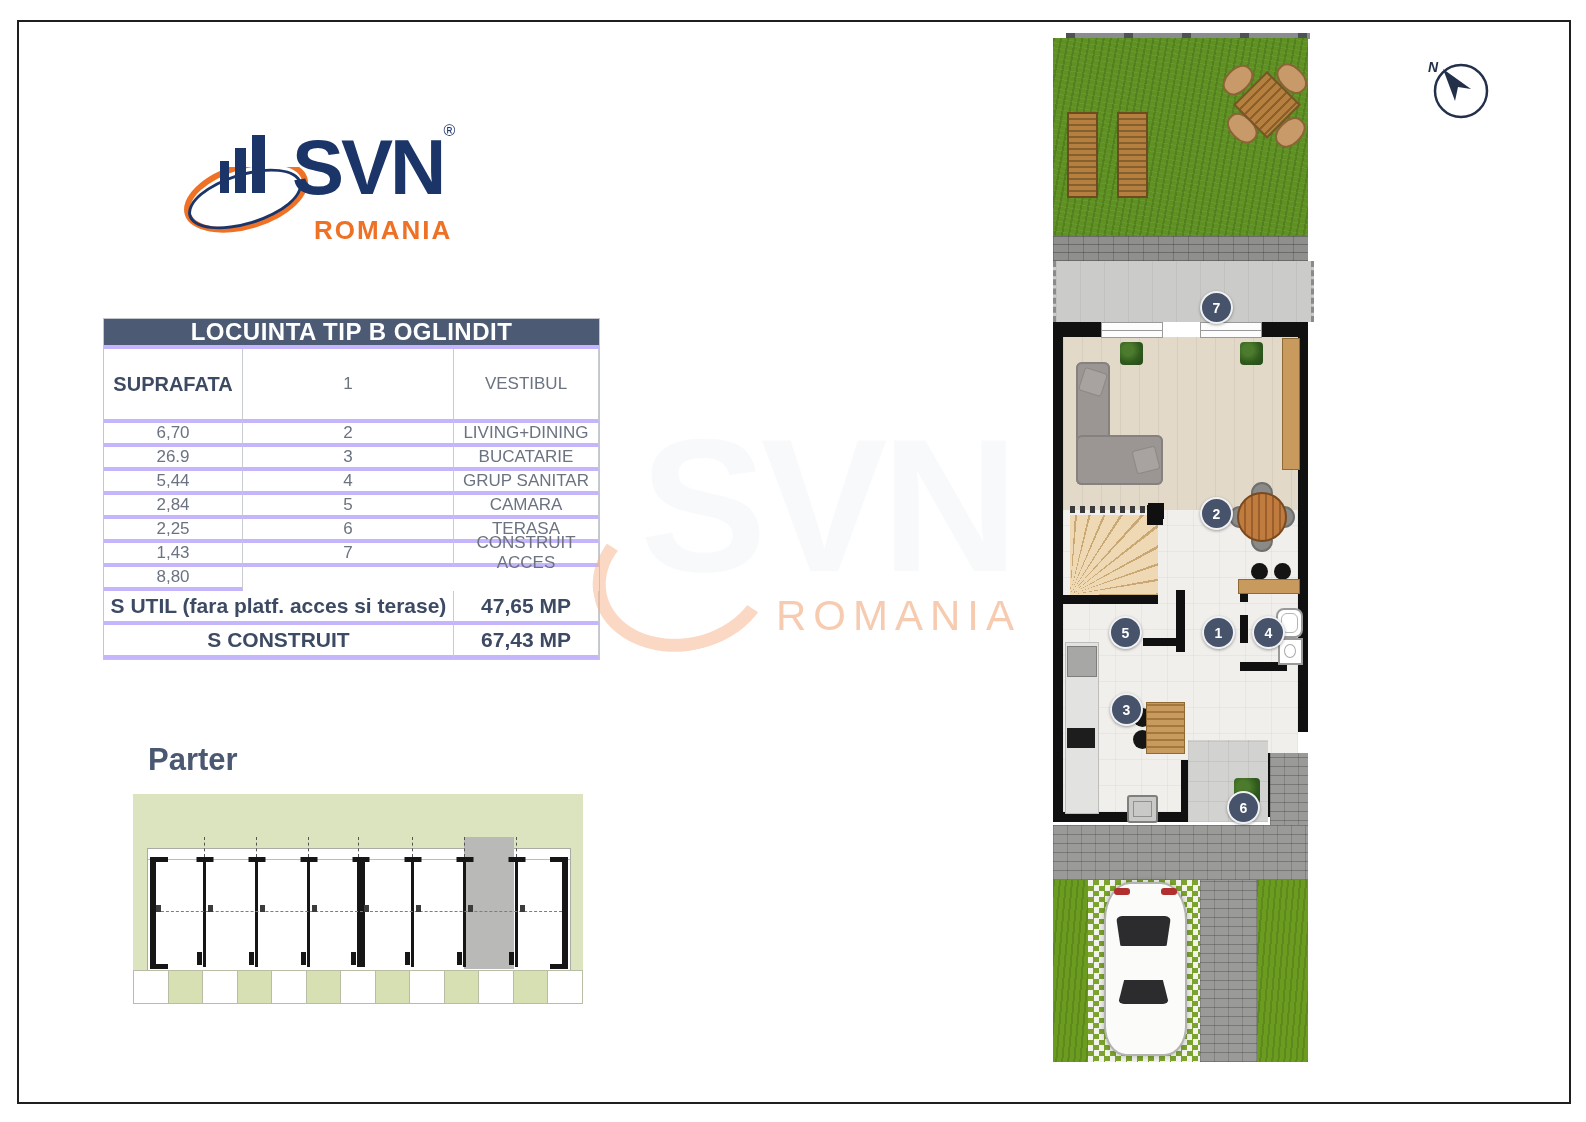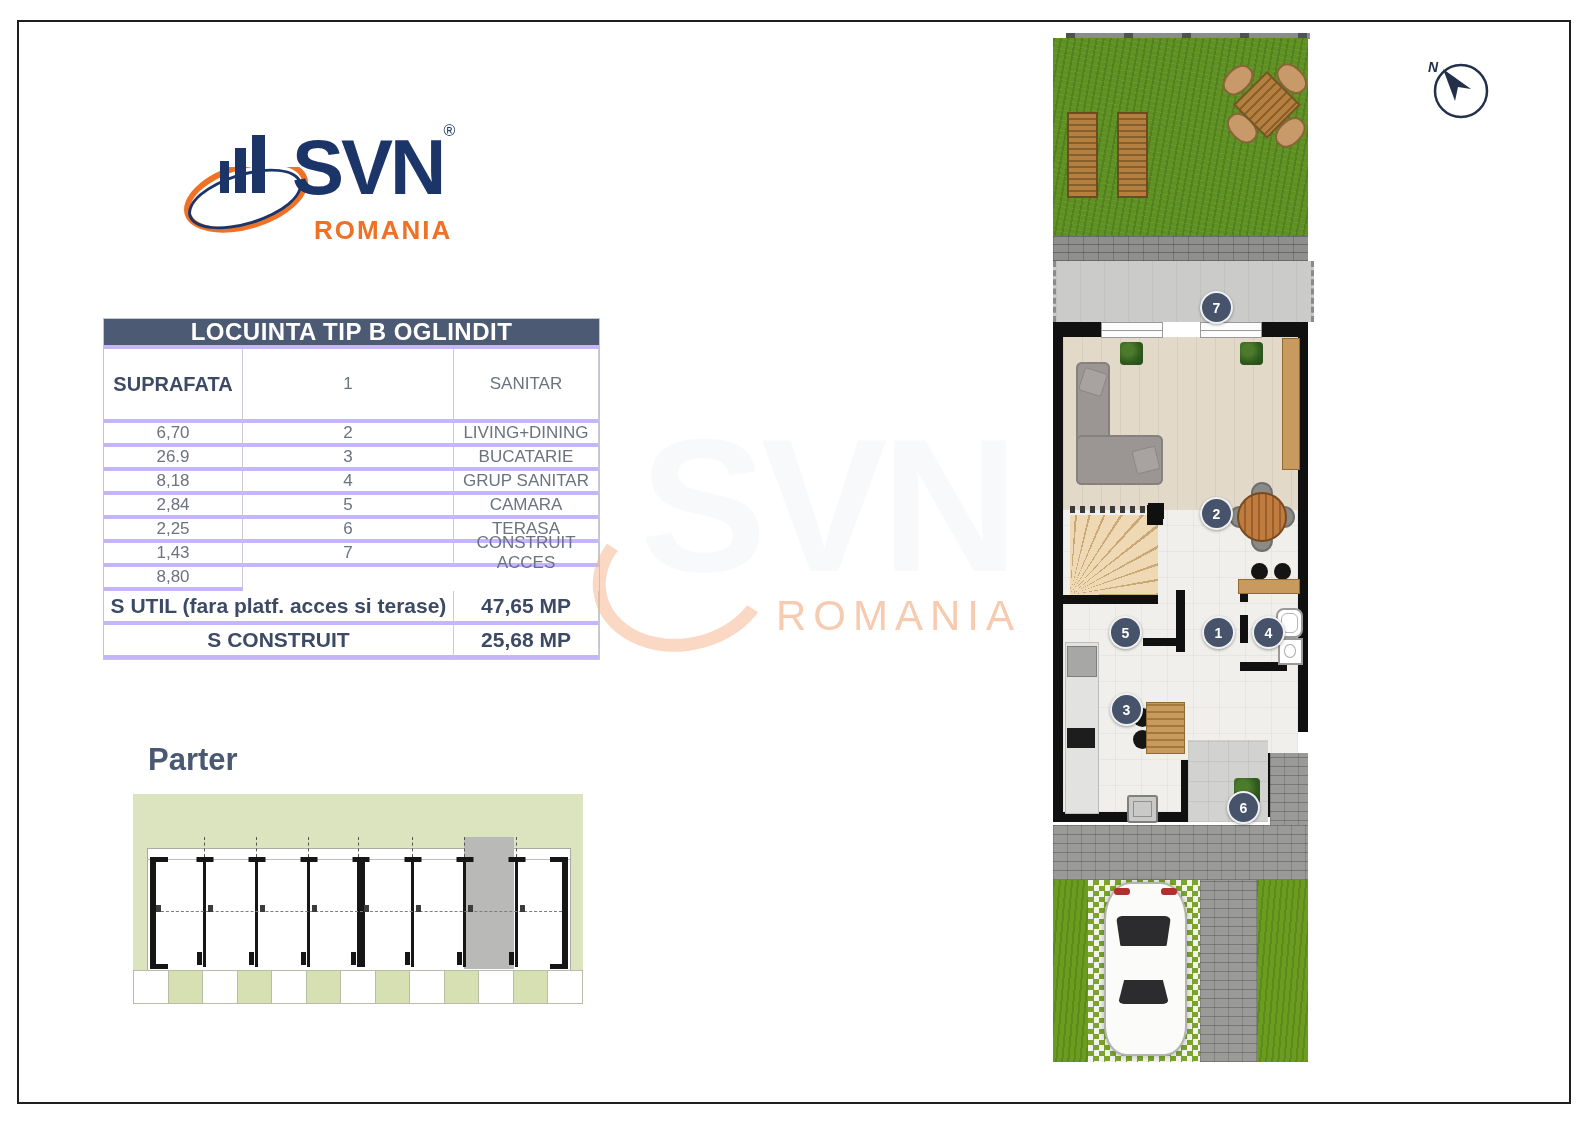--- a/index.html
+++ b/index.html
@@ -166,51 +166,51 @@
   </div>
   <div class="abs logo-svn"><span>SVN</span><sup>®</sup></div>
   <div class="abs logo-romania">ROMANIA</div>
 </div>
 
 <div class="abs tbl">
   <div class="t-title">LOCUINTA TIP B OGLINDIT</div>
   <div class="t-head">SUPRAFATA</div>
 
   <div class="t-cell">1</div>
-  <div class="t-cell">SANITAR</div>
+  <div class="t-cell">VESTIBUL</div>
   <div class="t-cell">6,70</div>
 
   <div class="t-cell">2</div>
   <div class="t-cell">LIVING+DINING</div>
   <div class="t-cell">26.9</div>
 
   <div class="t-cell">3</div>
   <div class="t-cell">BUCATARIE</div>
-  <div class="t-cell">8,18</div>
+  <div class="t-cell">5,44</div>
 
   <div class="t-cell">4</div>
   <div class="t-cell">GRUP SANITAR</div>
   <div class="t-cell">2,84</div>
 
   <div class="t-cell">5</div>
   <div class="t-cell">CAMARA</div>
   <div class="t-cell">2,25</div>
 
   <div class="t-cell">6</div>
   <div class="t-cell">TERASA</div>
   <div class="t-cell">1,43</div>
 
   <div class="t-cell">7</div>
   <div class="t-cell">CONSTRUIT ACCES</div>
   <div class="t-cell">8,80</div>
 
   <div class="t-sum-label">S UTIL (fara platf. acces si terase)</div>
   <div class="t-sum-val">47,65 MP</div>
   <div class="t-sum-label">S CONSTRUIT</div>
-  <div class="t-sum-val">25,68 MP</div>
+  <div class="t-sum-val">67,43 MP</div>
 </div>
 
 <div class="abs wm">
   <div class="abs wm-svn">SVN</div>
   <div class="abs wm-arc"></div>
   <div class="abs wm-romania">ROMANIA</div>
 </div>
 
 <div class="abs parter">Parter</div>
 

